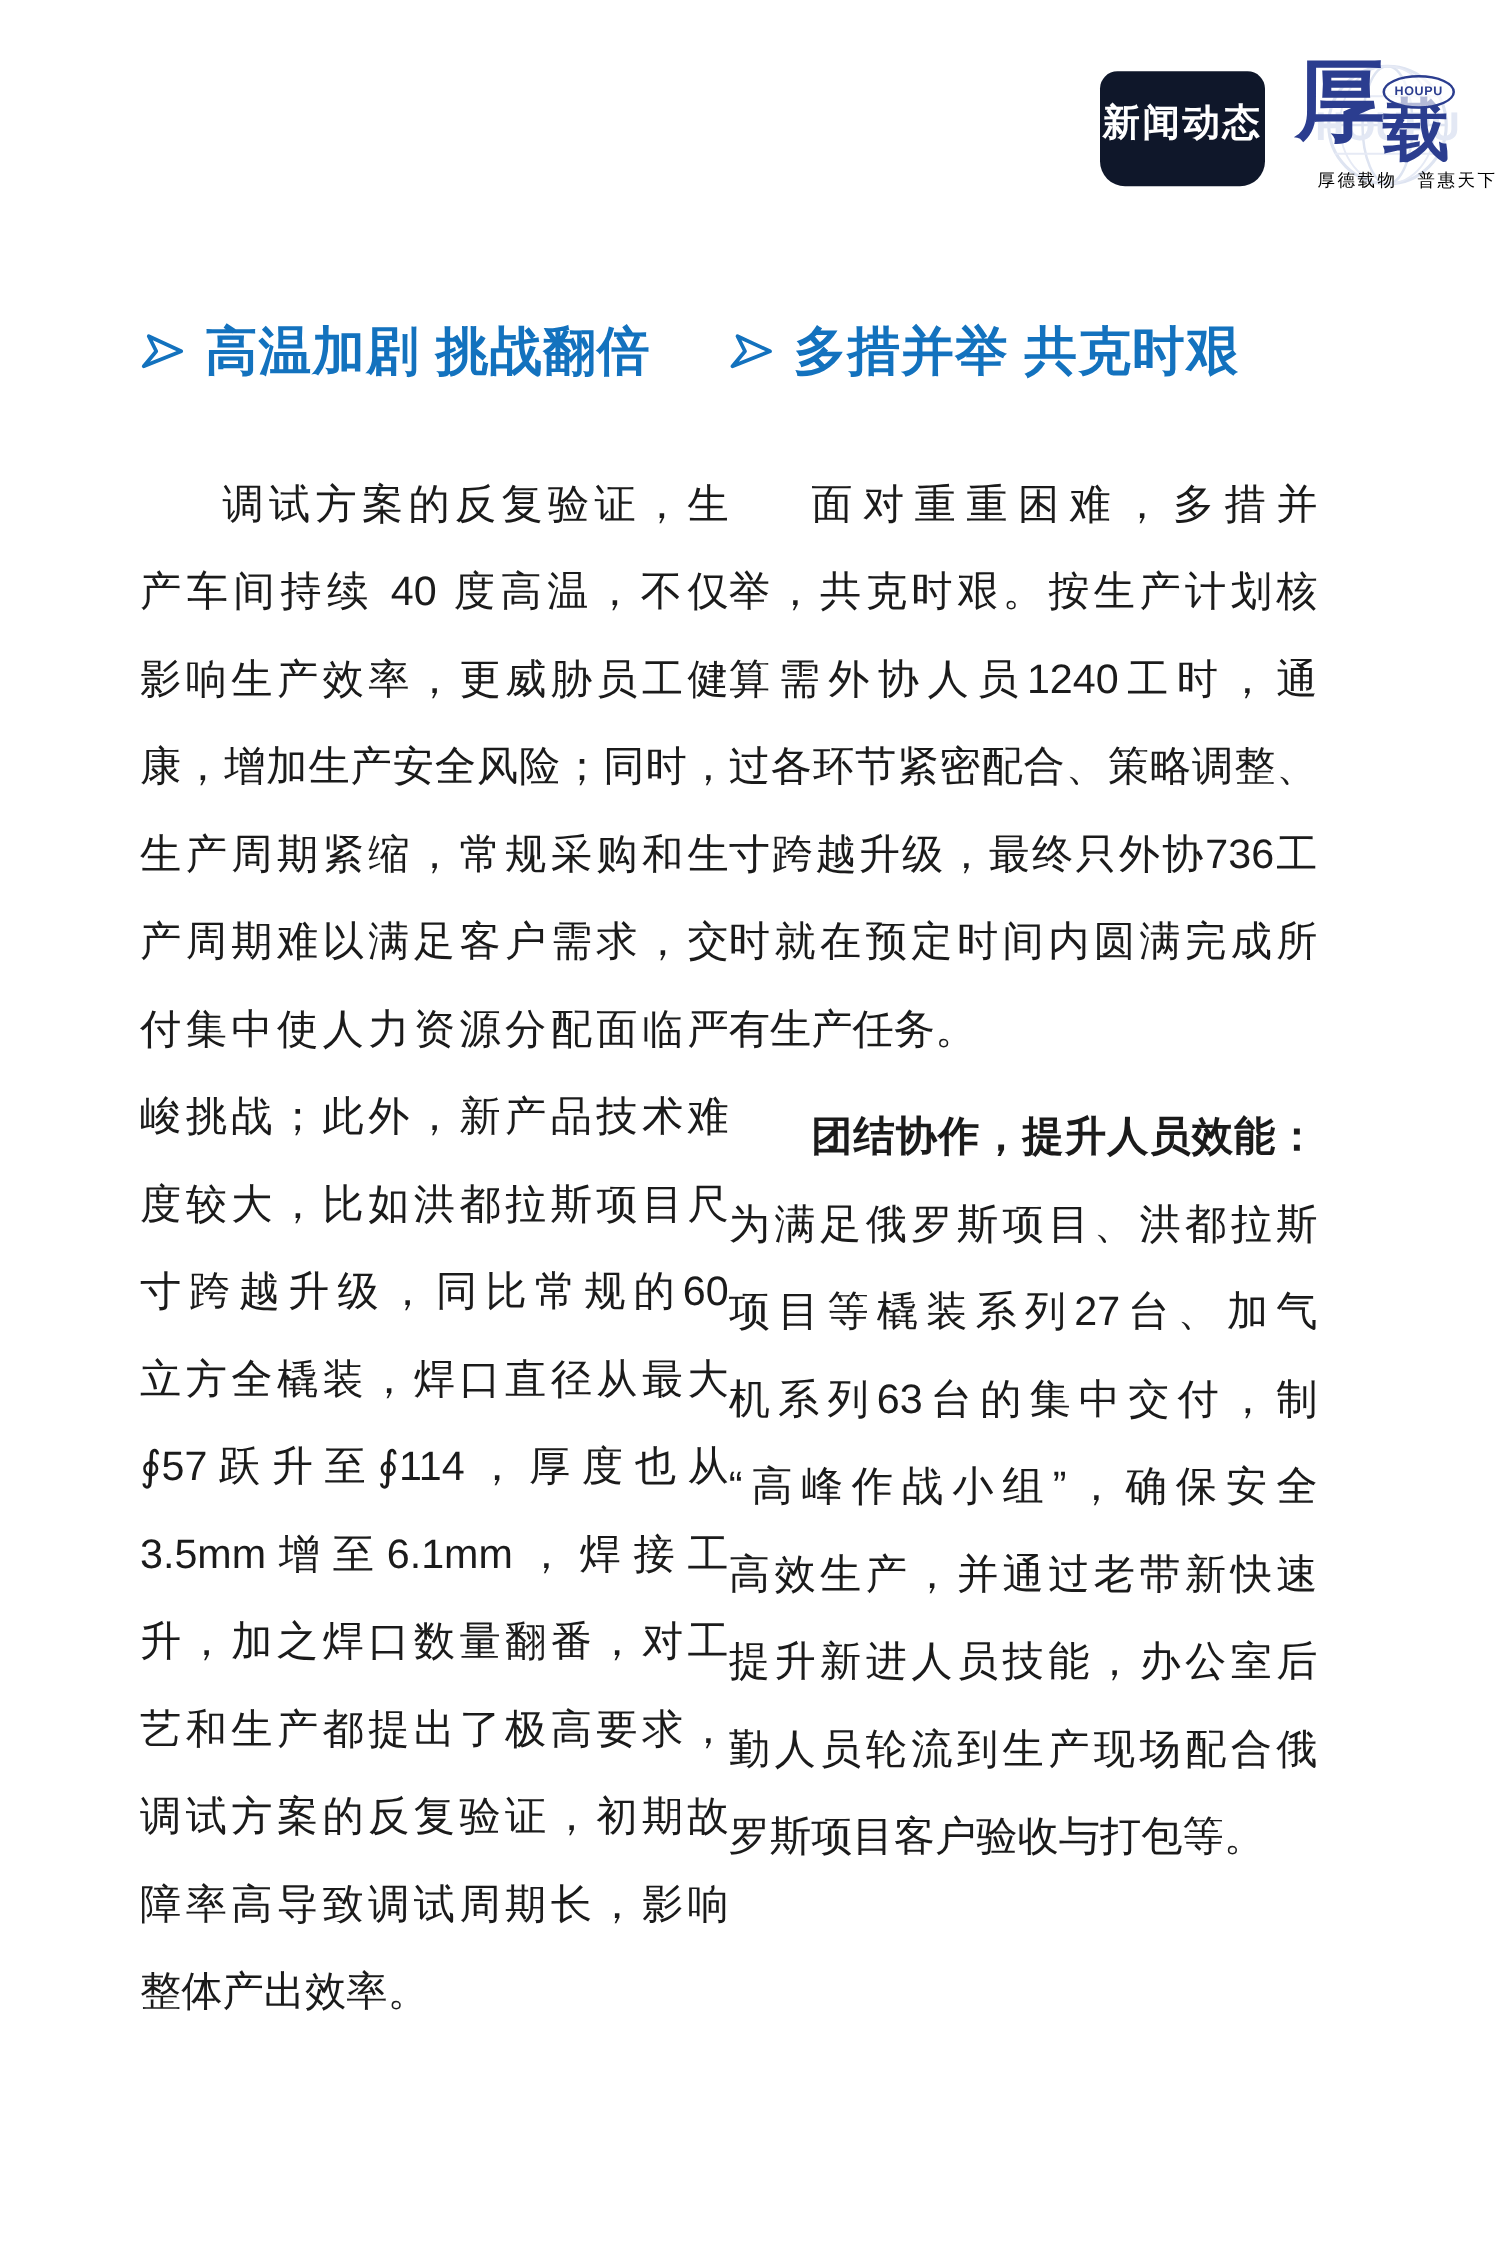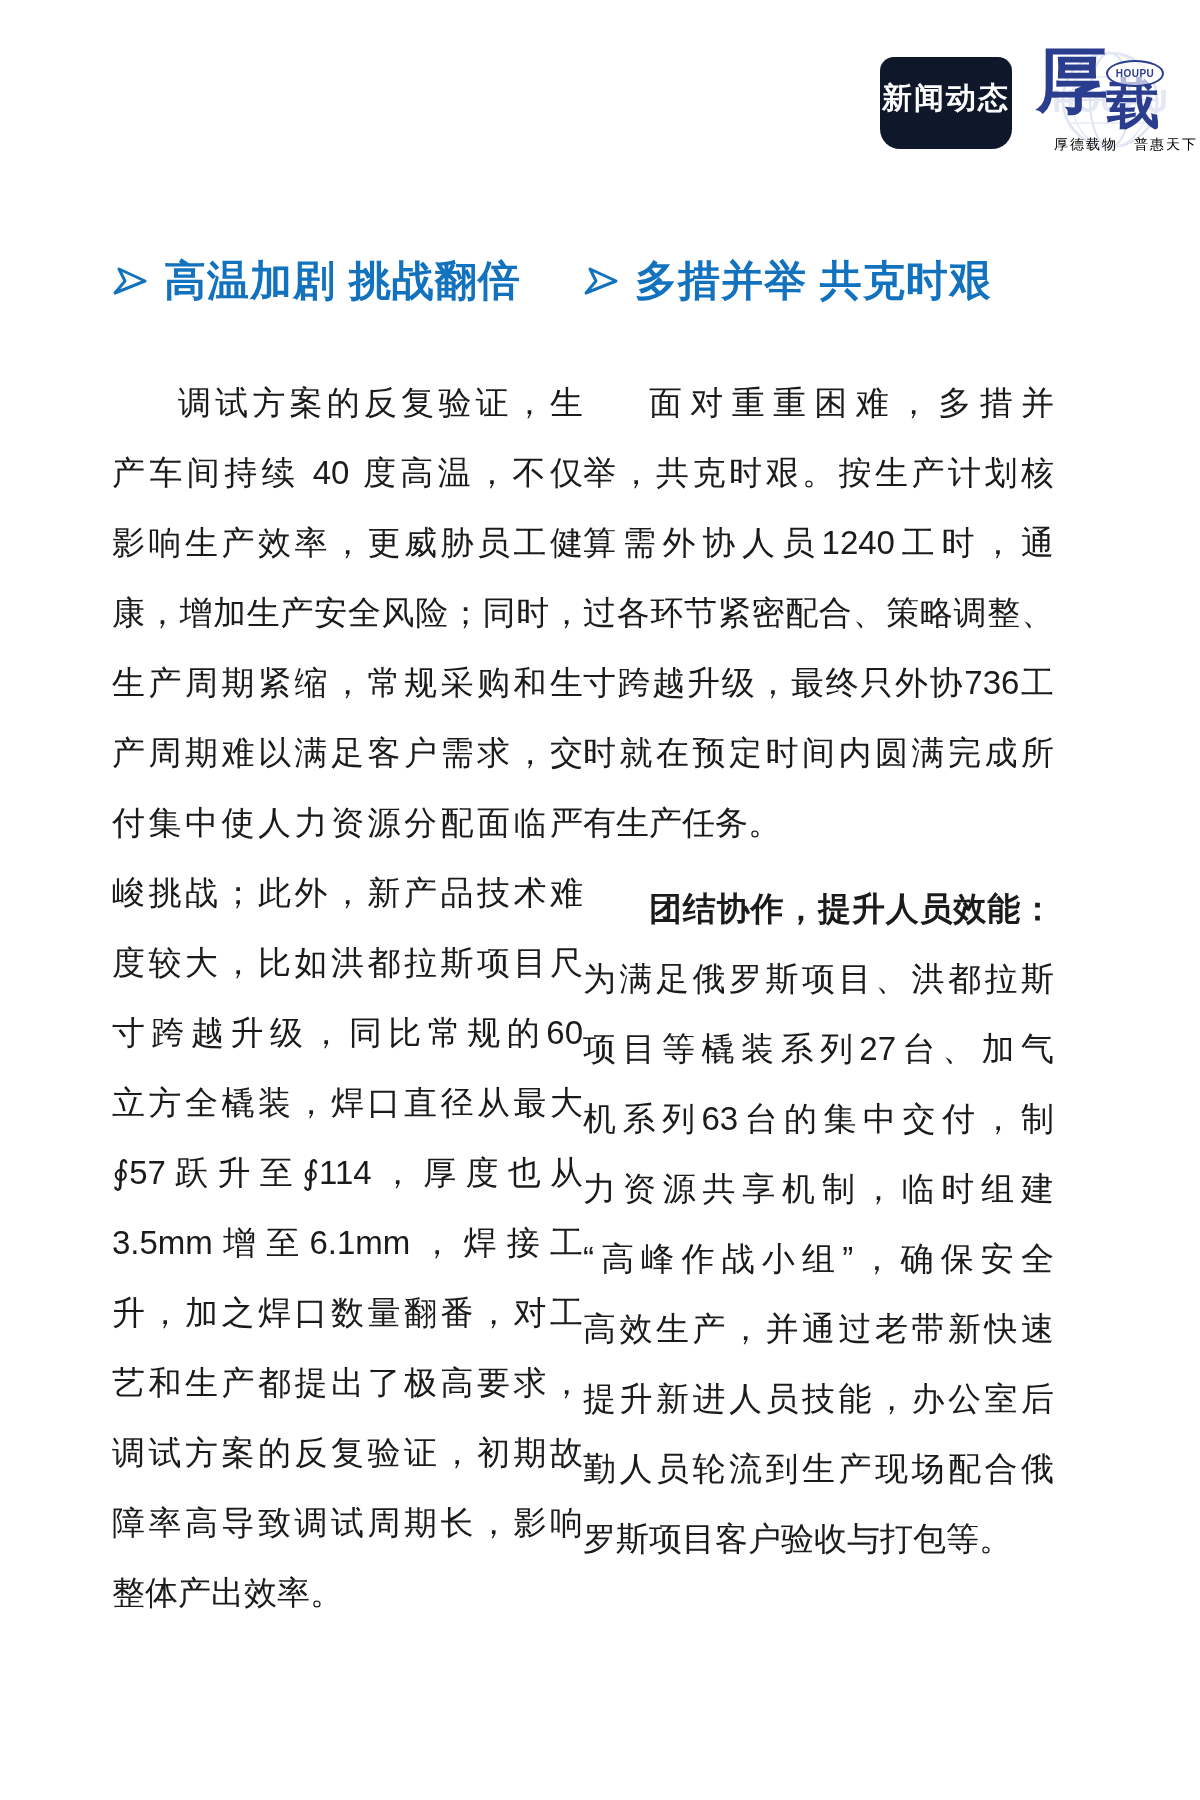--- a/index.html
+++ b/index.html
@@ -130,21 +130,20 @@
         <div class="line">过各环节紧密配合、策略调整、</div>
         <div class="line">寸跨越升级，最终只外协736工</div>
         <div class="line">时就在预定时间内圆满完成所</div>
         <div class="line last">有生产任务。</div>
       </div>
     <div class="para">
         <div class="line indent bold">团结协作，提升人员效能：</div>
         <div class="line">为满足俄罗斯项目、洪都拉斯</div>
         <div class="line">项目等橇装系列27台、加气</div>
         <div class="line">机系列63台的集中交付，制</div>
-        <div class="line">力资源共享机制，临时组建</div>
         <div class="line">“高峰作战小组”，确保安全</div>
         <div class="line">高效生产，并通过老带新快速</div>
         <div class="line">提升新进人员技能，办公室后</div>
         <div class="line">勤人员轮流到生产现场配合俄</div>
         <div class="line last">罗斯项目客户验收与打包等。</div>
       </div>
   </section>
 </main>
 
 </body></html>

